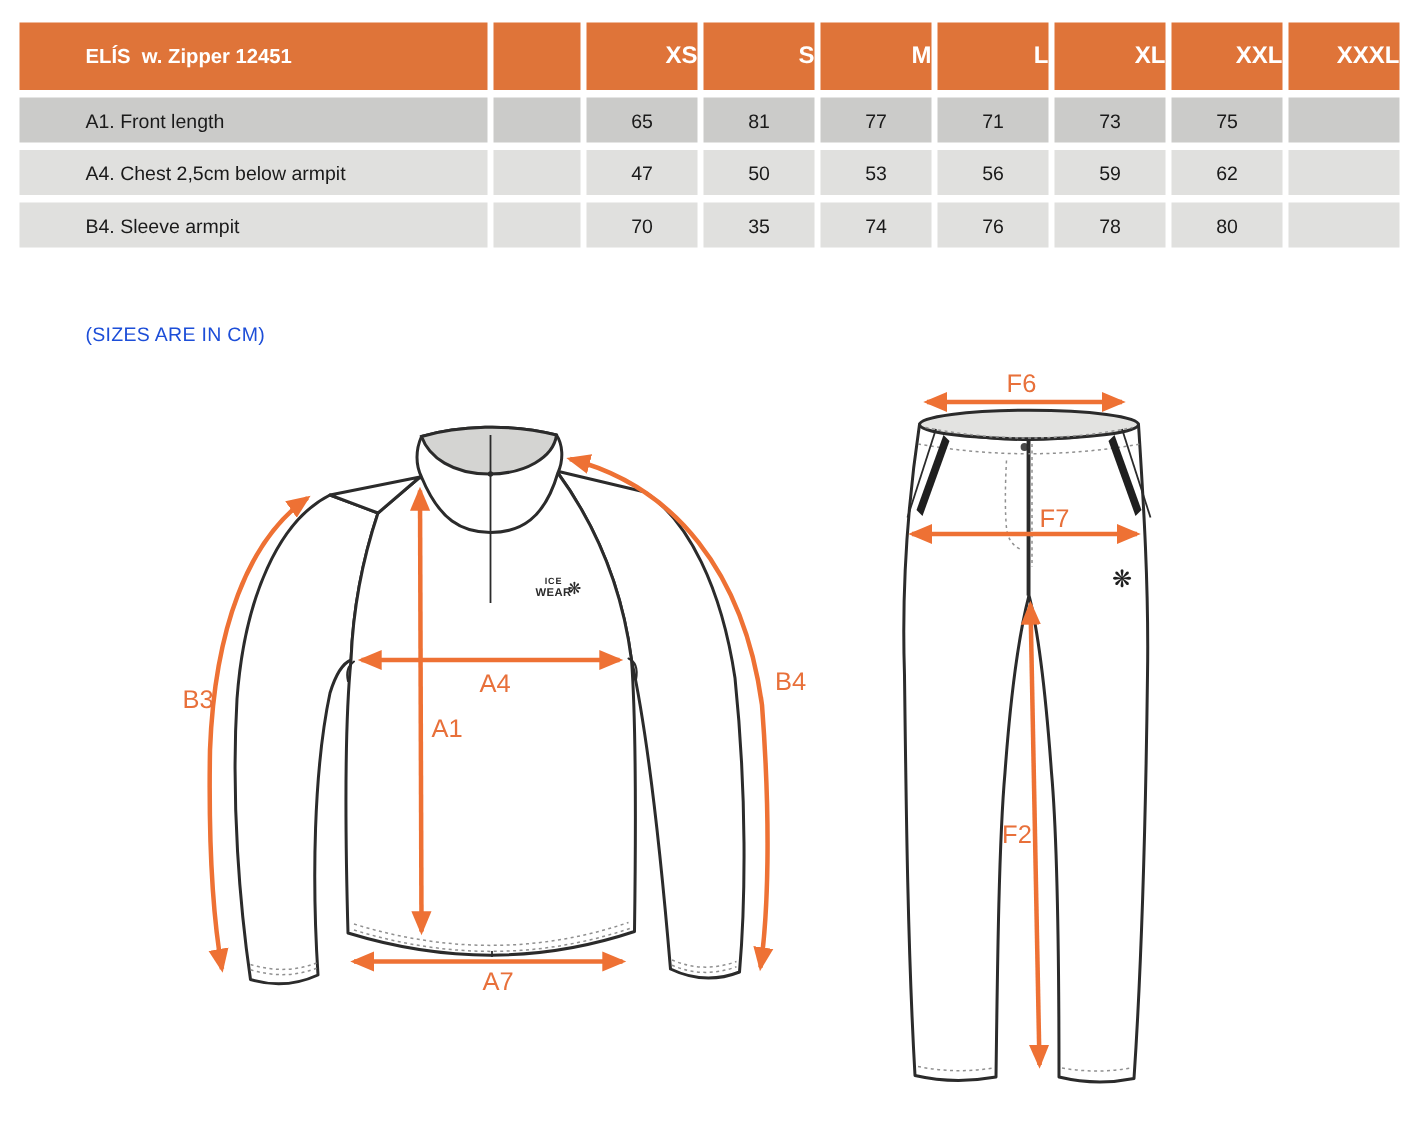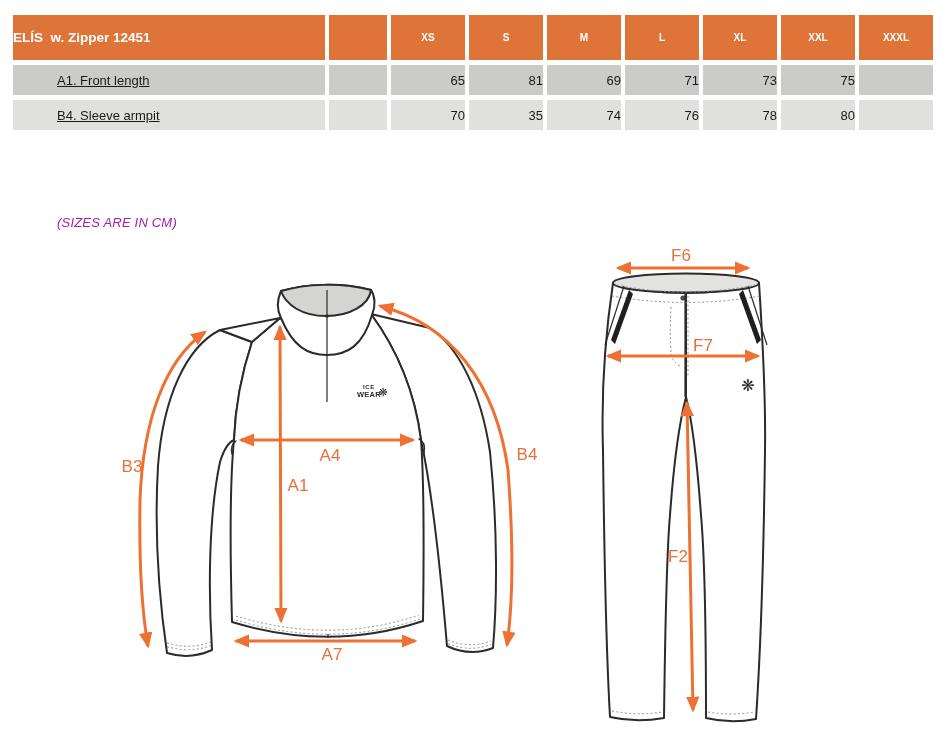--- a/index.html
+++ b/index.html
@@ -13,33 +13,33 @@
   }
   .size-table col.c-label{width:312px;}
   .size-table col.c-spacer{width:58px;}
   .size-table col.c-size{width:74px;}
   .size-table th,.size-table td{
     padding:0;font-size:13px;color:#1a1a1a;
     overflow:hidden;white-space:nowrap;
   }
   .size-table thead th{
     background:#DF7439;color:#ffffff;font-weight:bold;
-    height:45px;text-align:center;font-size:10px;
+    height:45px;text-align:right;font-size:16px;
   }
   .size-table thead th.title-cell{
-    text-align:left;font-size:13.5px;white-space:pre;
-  }
-  .size-table tbody td{height:30px;text-align:right;}
+    text-align:left;padding-left:44px;font-size:13.5px;white-space:pre;
+  }
+  .size-table tbody td{height:30px;text-align:center;}
   .size-table tbody tr.row-dark td{background:#CBCBC9;}
   .size-table tbody tr.row-light td{background:#E0E0DE;}
-  .size-table tbody td.label-cell{text-align:left;padding-left:44px;text-decoration:underline;}
+  .size-table tbody td.label-cell{text-align:left;padding-left:44px;}
 
   .sizes-note{
     position:absolute;left:57px;top:215px;
-    color:#a21caf;font-size:13px;letter-spacing:.2px;font-style:italic;
+    color:#1d4ed8;font-size:13px;letter-spacing:.2px;
   }
 
   
   svg.diagram{position:absolute;left:0;top:240px;}
   .outline{fill:#ffffff;stroke:#2B2B2B;stroke-width:2;stroke-linejoin:round;stroke-linecap:round;}
   .seam{fill:none;stroke:#2B2B2B;stroke-width:1.4;stroke-linecap:round;}
   .thin{fill:none;stroke:#2B2B2B;stroke-width:1.2;}
   .stitch{fill:none;stroke:#909090;stroke-width:1;stroke-dasharray:2 2.3;}
   .arrow{fill:none;stroke:#EE7134;stroke-width:3;}
   .mlabel{fill:#E8703A;font-size:17px;font-family:"Liberation Sans",sans-serif;}
@@ -72,24 +72,35 @@
       <th>XXL</th>
       <th>XXXL</th>
     </tr>
   </thead>
   <tbody>
     <tr class="row-dark">
       <td class="label-cell">A1. Front length</td>
       <td></td>
       <td>65</td>
       <td>81</td>
-      <td>69</td>
+      <td>77</td>
       <td>71</td>
       <td>73</td>
       <td>75</td>
+      <td></td>
+    </tr>
+    <tr class="row-light">
+      <td class="label-cell">A4. Chest 2,5cm below armpit</td>
+      <td></td>
+      <td>47</td>
+      <td>50</td>
+      <td>53</td>
+      <td>56</td>
+      <td>59</td>
+      <td>62</td>
       <td></td>
     </tr>
     <tr class="row-light">
       <td class="label-cell">B4. Sleeve armpit</td>
       <td></td>
       <td>70</td>
       <td>35</td>
       <td>74</td>
       <td>76</td>
       <td>78</td>

